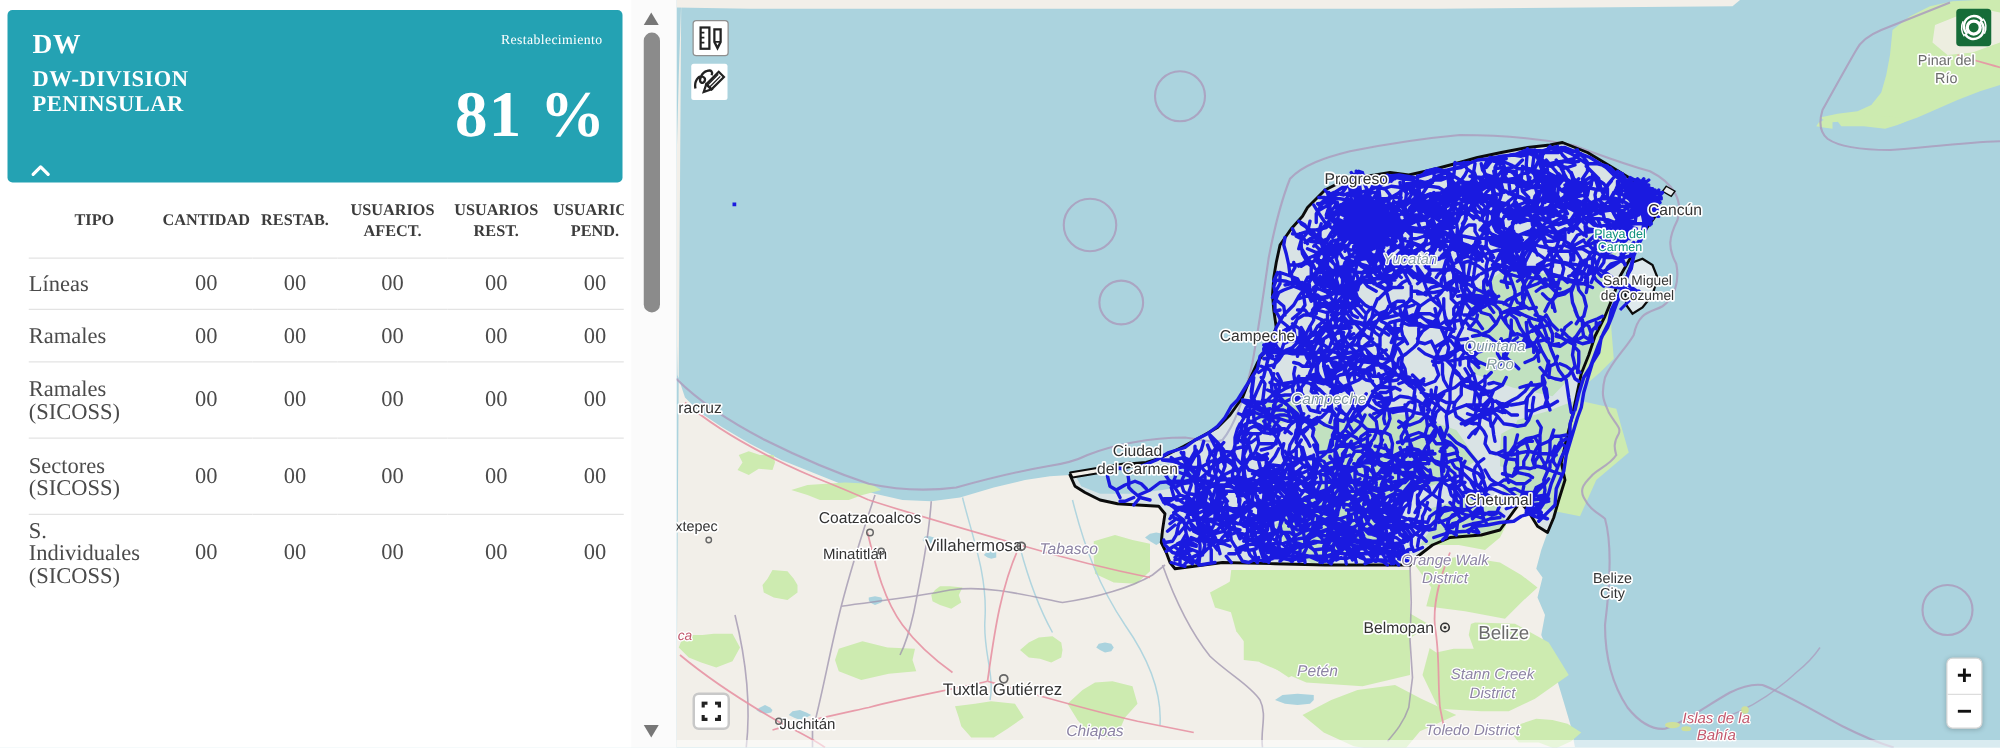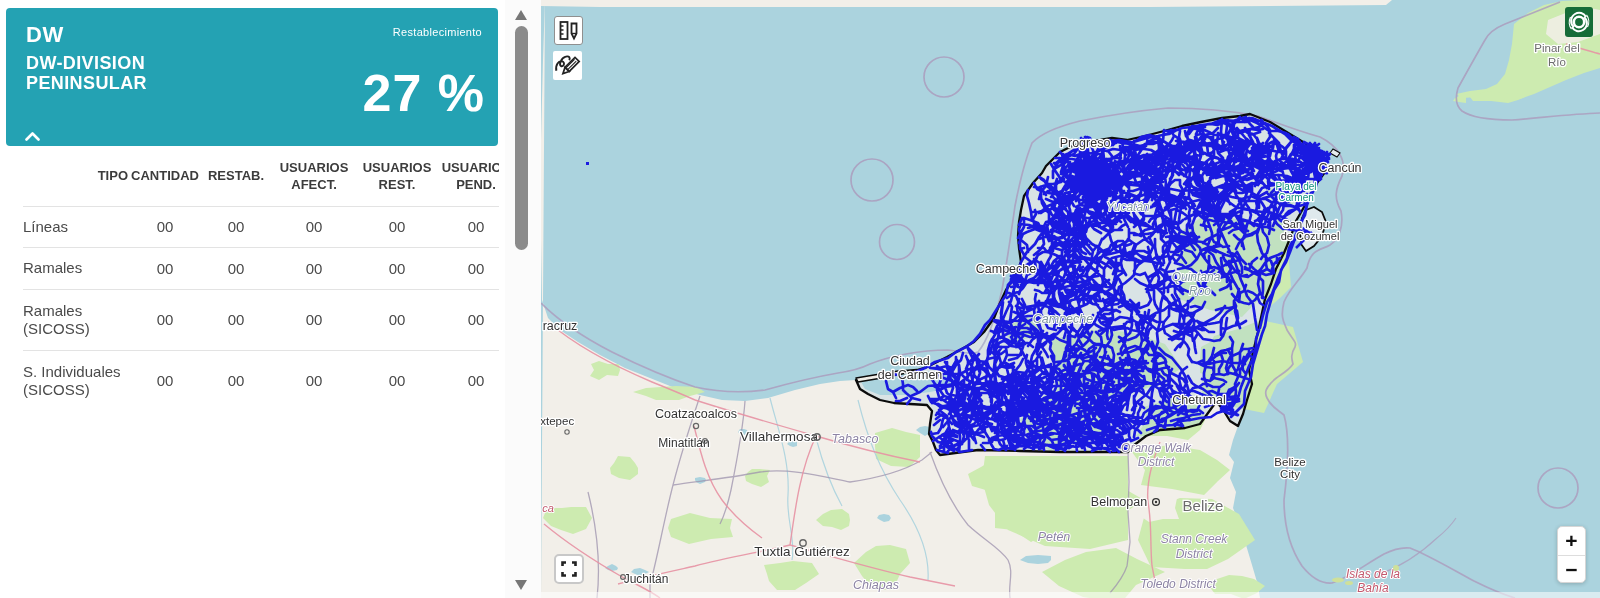--- a/index.html
+++ b/index.html
@@ -1,31 +1,31 @@
 <!DOCTYPE html>
 <html><head><meta charset="utf-8">
 <style>
 * { margin:0; padding:0; box-sizing:border-box; }
 html,body { width:1600px; height:598px; overflow:hidden; background:#fff;
   font-family:"Liberation Sans", sans-serif; }
-#panel { position:absolute; left:0; top:0; width:505px; height:598px; background:#fff; }
+#panel { position:absolute; left:0; top:0; width:505px; height:598px; background:#fff;font-family:Liberation Serif, serif; }
 #card { position:absolute; left:6px; top:8px; width:492px; height:138px;
   background:#24a2b3; border-radius:4px; color:#fff; }
 #card .dw { position:absolute; left:20px; top:14px; font-size:22px; font-weight:bold; letter-spacing:0.5px; }
 #card .sub { position:absolute; left:20px; top:45px; font-size:18px; font-weight:bold; line-height:20px; letter-spacing:0.4px; }
 #card .rest { position:absolute; right:16px; top:18px; font-size:11px; letter-spacing:0.3px; }
 #card .pct { position:absolute; right:13px; top:55px; font-size:52px; font-weight:bold; letter-spacing:1px; }
 #card svg.chev { position:absolute; left:19px; top:124px; }
 #tblwrap { position:absolute; left:0; top:146px; width:499px; height:452px; overflow:hidden; }
 table { border-collapse:collapse; margin-left:23px; width:493px; table-layout:fixed; color:#4a4a4a; }
 th { font-size:13px; font-weight:bold; color:#3c3c3c; text-align:center; vertical-align:middle;
   padding:0; line-height:17px; }
-th.c0 { text-align:right; }
+th.c0 { text-align:center; }
 thead tr { height:60px; }
-td { font-size:15px; text-align:center; border-top:1px solid #e3e3e3; }
+td { font-size:18px; text-align:center; border-top:1px solid #e3e3e3; }
 td.c0 { text-align:left; line-height:18px; }
 col.c0 { width:105px; } col.c1 { width:74px; } col.c2 { width:68px; }
 col.c3 { width:88px; } col.c4 { width:78px; } col.c5 { width:80px; }
 #sbar { position:absolute; left:505px; top:0; width:36px; height:598px; background:#fbfbfb; }
 #sbar .thumb { position:absolute; left:10px; top:26px; width:13px; height:224px; background:#8b8b8b; border-radius:7px; }
 #sbar .up { position:absolute; left:10px; top:10px; width:0; height:0;
   border-left:6.5px solid transparent; border-right:6.5px solid transparent; border-bottom:10px solid #777; }
 #sbar .dn { position:absolute; left:10px; top:580px; width:0; height:0;
   border-left:6.5px solid transparent; border-right:6.5px solid transparent; border-top:10px solid #777; }
 #map { position:absolute; left:541px; top:0; width:1059px; height:598px; overflow:hidden; }
@@ -216,21 +216,21 @@
     <path d="M21.5 8 C24 11 24.5 16 22.5 20" stroke-width="1.2"></path>
     <path d="M6.5 22 C4 19 3.5 14 5.5 10" stroke-width="1.2"></path>
         </g>
       </svg></div>
 </div>
 <div id="panel">
   <div id="card">
     <div class="dw">DW</div>
     <div class="sub">DW-DIVISION<br>PENINSULAR</div>
     <div class="rest">Restablecimiento</div>
-    <div class="pct">27 %</div>
+    <div class="pct">81 %</div>
     <svg class="chev" width="15" height="9" viewBox="0 0 15 9">
       <path d="M1.5 7.5 L7.5 1.5 L13.5 7.5" fill="none" stroke="#fff" stroke-width="2.6" stroke-linecap="round" stroke-linejoin="round"></path>
       </svg>
   </div>
   <div id="tblwrap">
     <table>
       <colgroup>
           <col class="c0">
           <col class="c1">
           <col class="c2">
@@ -267,20 +267,28 @@
           </tr>
           <tr style="height:61px">
             <td class="c0">Ramales<br>(SICOSS)</td>
             <td>00</td>
             <td>00</td>
             <td>00</td>
             <td>00</td>
             <td>00</td>
           </tr>
           <tr style="height:61px">
+            <td class="c0">Sectores<br>(SICOSS)</td>
+            <td>00</td>
+            <td>00</td>
+            <td>00</td>
+            <td>00</td>
+            <td>00</td>
+          </tr>
+          <tr style="height:61px">
             <td class="c0">S. Individuales<br>(SICOSS)</td>
             <td>00</td>
             <td>00</td>
             <td>00</td>
             <td>00</td>
             <td>00</td>
           </tr>
         </tbody>
     </table>
   </div>

